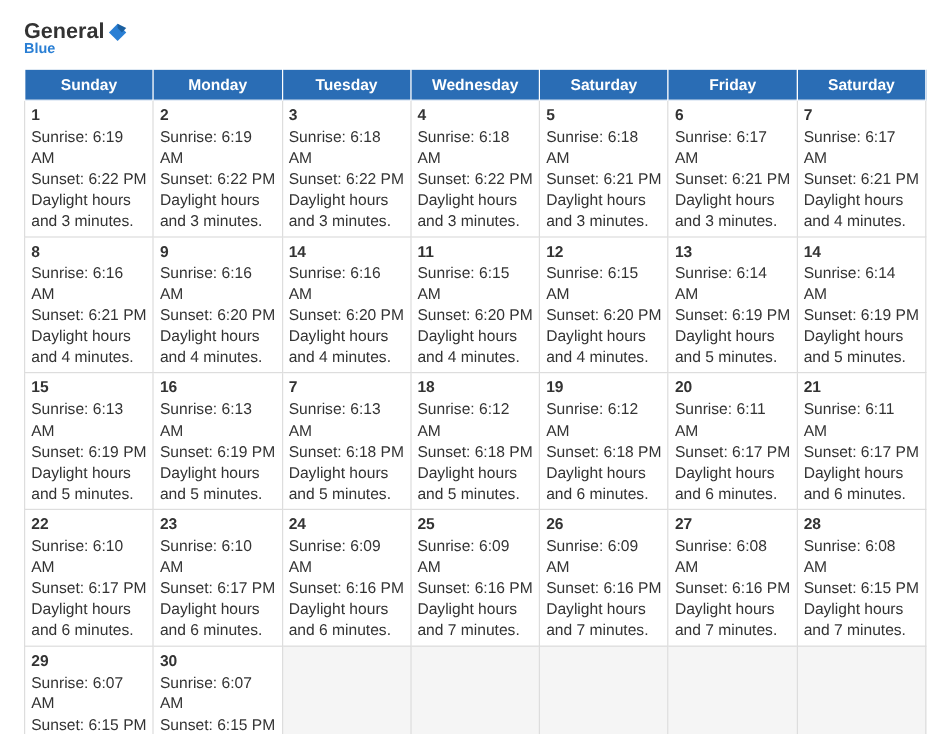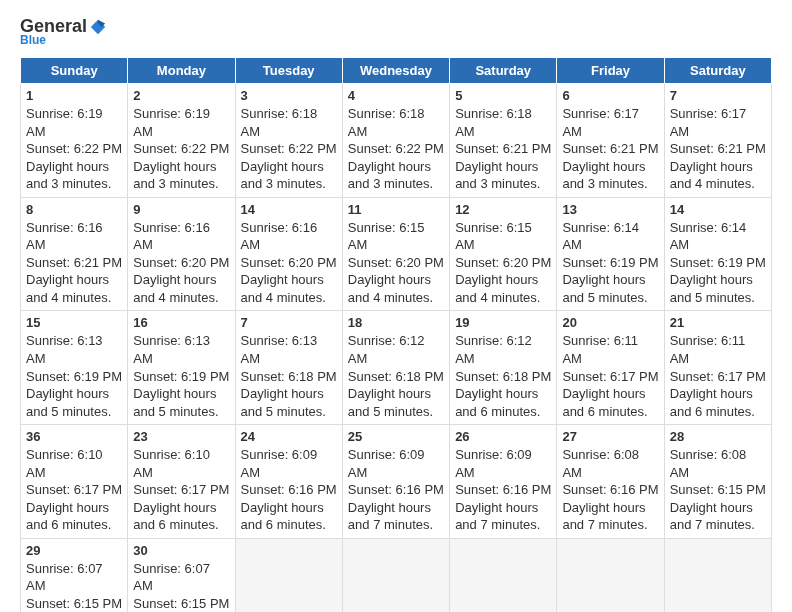--- a/index.html
+++ b/index.html
@@ -146,21 +146,21 @@
         <tr>
           <td><span class="day-num">15</span><span class="day-info">Sunrise: 6:13 AM<br>Sunset: 6:19 PM<br>Daylight hours<br>and 5 minutes.</span></td>
           <td><span class="day-num">16</span><span class="day-info">Sunrise: 6:13 AM<br>Sunset: 6:19 PM<br>Daylight hours<br>and 5 minutes.</span></td>
           <td><span class="day-num">7</span><span class="day-info">Sunrise: 6:13 AM<br>Sunset: 6:18 PM<br>Daylight hours<br>and 5 minutes.</span></td>
           <td><span class="day-num">18</span><span class="day-info">Sunrise: 6:12 AM<br>Sunset: 6:18 PM<br>Daylight hours<br>and 5 minutes.</span></td>
           <td><span class="day-num">19</span><span class="day-info">Sunrise: 6:12 AM<br>Sunset: 6:18 PM<br>Daylight hours<br>and 6 minutes.</span></td>
           <td><span class="day-num">20</span><span class="day-info">Sunrise: 6:11 AM<br>Sunset: 6:17 PM<br>Daylight hours<br>and 6 minutes.</span></td>
           <td><span class="day-num">21</span><span class="day-info">Sunrise: 6:11 AM<br>Sunset: 6:17 PM<br>Daylight hours<br>and 6 minutes.</span></td>
         </tr>
         <tr>
-          <td><span class="day-num">36</span><span class="day-info">Sunrise: 6:10 AM<br>Sunset: 6:17 PM<br>Daylight hours<br>and 6 minutes.</span></td>
+          <td><span class="day-num">22</span><span class="day-info">Sunrise: 6:10 AM<br>Sunset: 6:17 PM<br>Daylight hours<br>and 6 minutes.</span></td>
           <td><span class="day-num">23</span><span class="day-info">Sunrise: 6:10 AM<br>Sunset: 6:17 PM<br>Daylight hours<br>and 6 minutes.</span></td>
           <td><span class="day-num">24</span><span class="day-info">Sunrise: 6:09 AM<br>Sunset: 6:16 PM<br>Daylight hours<br>and 6 minutes.</span></td>
           <td><span class="day-num">25</span><span class="day-info">Sunrise: 6:09 AM<br>Sunset: 6:16 PM<br>Daylight hours<br>and 7 minutes.</span></td>
           <td><span class="day-num">26</span><span class="day-info">Sunrise: 6:09 AM<br>Sunset: 6:16 PM<br>Daylight hours<br>and 7 minutes.</span></td>
           <td><span class="day-num">27</span><span class="day-info">Sunrise: 6:08 AM<br>Sunset: 6:16 PM<br>Daylight hours<br>and 7 minutes.</span></td>
           <td><span class="day-num">28</span><span class="day-info">Sunrise: 6:08 AM<br>Sunset: 6:15 PM<br>Daylight hours<br>and 7 minutes.</span></td>
         </tr>
         <tr>
           <td><span class="day-num">29</span><span class="day-info">Sunrise: 6:07 AM<br>Sunset: 6:15 PM<br>Daylight hours<br>and 7 minutes.</span></td>
           <td><span class="day-num">30</span><span class="day-info">Sunrise: 6:07 AM<br>Sunset: 6:15 PM<br>Daylight hours<br>and 7 minutes.</span></td>

